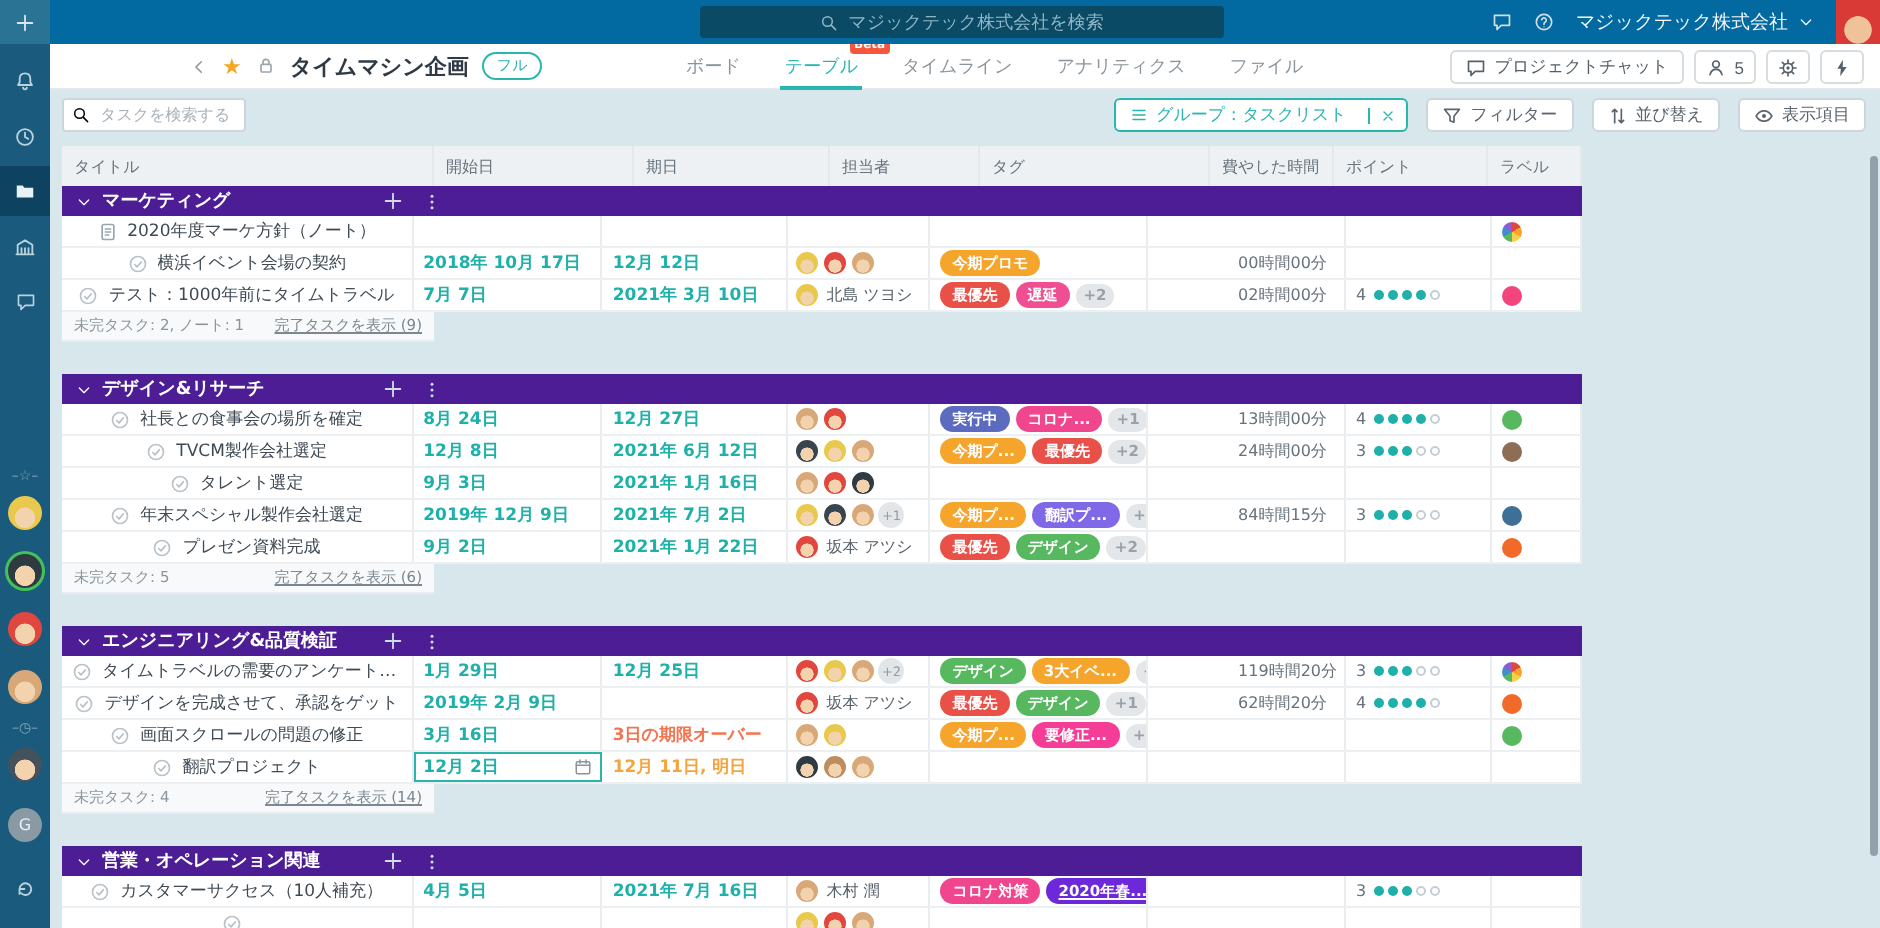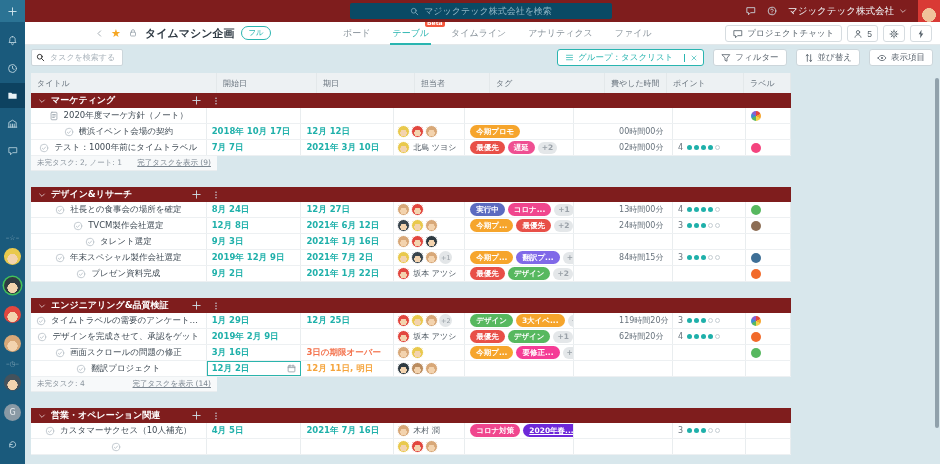--- a/index.html
+++ b/index.html
@@ -3,21 +3,21 @@
 <meta charset="utf-8">
 <style>
   html,body{margin:0;padding:0;background:#9fb3bc;}
   *{box-sizing:border-box;}
   .app{position:relative;width:940px;height:464px;overflow:hidden;background:#d8e7ec;
        font-family:"DejaVu Sans","Liberation Sans",sans-serif;-webkit-font-smoothing:antialiased;}
   .ic{display:inline-flex;align-items:center;justify-content:center;}
   .ic svg{display:block;}
 
   
-  .topbar{position:absolute;top:0;left:0;right:0;height:22px;background:#7f1d1d;z-index:5;}
+  .topbar{position:absolute;top:0;left:0;right:0;height:22px;background:#0369a1;z-index:5;}
   .plus-tile{position:absolute;left:0;top:0;width:25px;height:22px;background:#2b7394;color:#d7e8ef;
              display:flex;align-items:center;justify-content:center;cursor:pointer;}
   .gsearch{position:absolute;left:350px;top:3px;width:262px;height:16px;background:#0a4a65;border-radius:2px;
            display:flex;align-items:center;justify-content:center;gap:5px;color:#8fb6c6;font-size:9px;cursor:text;}
   .tb-right{position:absolute;right:0;top:0;height:22px;display:flex;gap:11px;color:#cfe0e8;}
   .tb-company{color:#f2f7f9;font-size:9.5px;display:flex;align-items:center;gap:5px;cursor:pointer;}
   .tb-avatar{width:22px;height:22px;background:#d93a35;
              background-image:radial-gradient(circle at 50% 68%, #f0c29a 36%, #d93a35 38%);cursor:pointer;}
 
   
@@ -61,21 +61,21 @@
   .tbtn.teal{border-color:#29b5b0;color:#29b5b0;padding:0;}
   .tbtn.teal .seg{display:flex;align-items:center;gap:4px;padding:0 7px;}
   .tbtn.teal .xseg{border-left:1px solid #29b5b0;padding:0 5px;display:flex;align-items:center;cursor:pointer;}
 
   
   .table{position:absolute;left:31px;top:73px;width:760px;}
   .thead{display:flex;height:20px;background:#edf1f3;}
   .th{display:flex;align-items:center;padding:0 6px;font-size:8px;color:#68737d;border-right:1px solid #e3e8ea;
       white-space:nowrap;overflow:hidden;}
   .group{margin-bottom:16px;}
-  .ghead{position:relative;height:15px;background:#7f1d1d;color:#fff;display:flex;align-items:center;
+  .ghead{position:relative;height:15px;background:#4c1d95;color:#fff;display:flex;align-items:center;
          font-size:9px;font-weight:bold;padding-left:7px;gap:5px;cursor:pointer;}
   .gactions{position:absolute;left:160px;top:0;height:15px;display:flex;gap:9px;align-items:center;color:#cfdde6;}
   .row{display:flex;height:16px;background:#fff;border-bottom:1px solid #edf0f2;}
   .cell{display:flex;align-items:center;padding:0 5px;border-right:1px solid #e9edef;overflow:hidden;
         white-space:nowrap;position:relative;}
   .c0{width:186px;gap:5px;justify-content:center;}.c1{width:100px;}.c2{width:98px;}.c3{width:75px;padding:0 3px;}
   .c4{width:115px;gap:3px;}.c5{width:62px;margin-left:40px;}.c6{width:77px;}.c7{width:47px;}
   .title-txt{font-size:8.5px;color:#3f4a54;overflow:hidden;text-overflow:ellipsis;}
   .chk{color:#b9c2c9;flex:none;}
   .date{font-size:8.5px;font-weight:bold;color:#1fb0aa;}
@@ -664,20 +664,24 @@
             <span class="tag" style="background: rgb(232, 80, 72);">最優先</span>
             <span class="tag" style="background: rgb(87, 184, 95);">デザイン</span>
             <span class="tag more">+2</span>
           </div>
           <div class="cell c5"></div>
           <div class="cell c6"></div>
           <div class="cell c7">
             <span class="lbl" style="background: rgb(242, 106, 42);"></span>
           </div>
         </div>
+        <div class="gfoot">
+          <span>未完タスク: 5</span>
+          <a>完了タスクを表示 (6)</a>
+        </div>
       </div>
       <div class="group">
         <div class="ghead">
           <span class="ic">
             <svg width="8" height="8" viewBox="0 0 12 12" fill="none" stroke="currentColor" stroke-width="1" stroke-linecap="round" stroke-linejoin="round">
               <path d="M2.5 4.5 6 8l3.5-3.5"></path>
             </svg>
           </span>
           <span>エンジニアリング&amp;品質検証</span>
           <span class="gactions">

